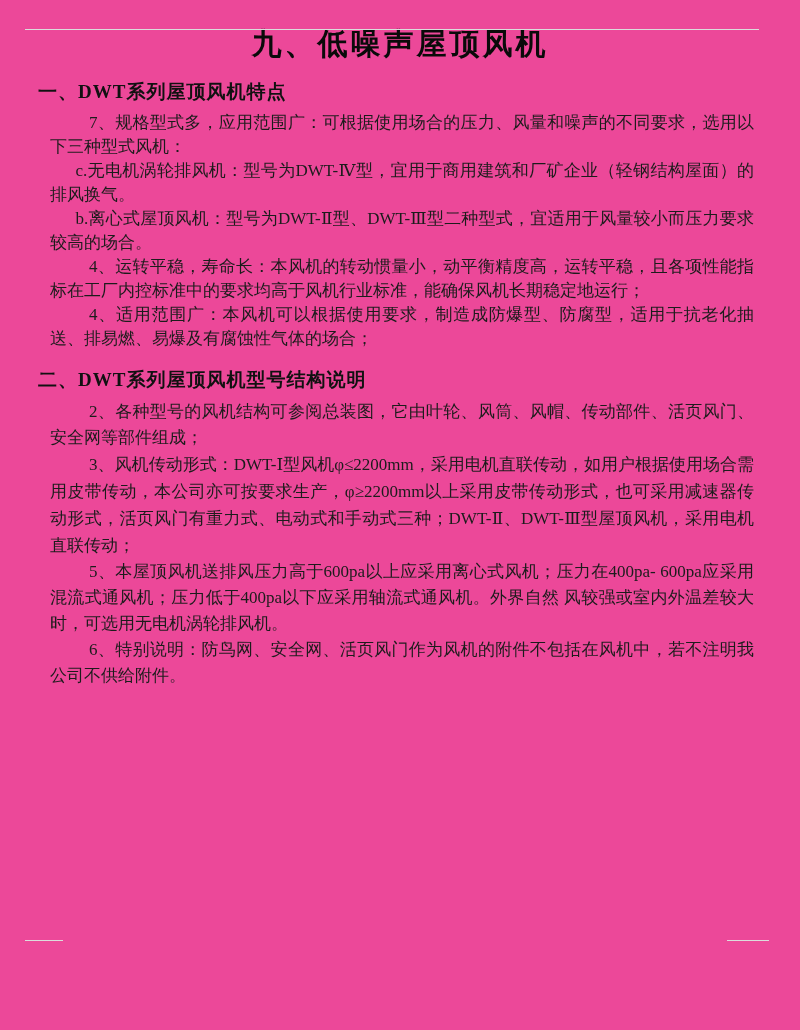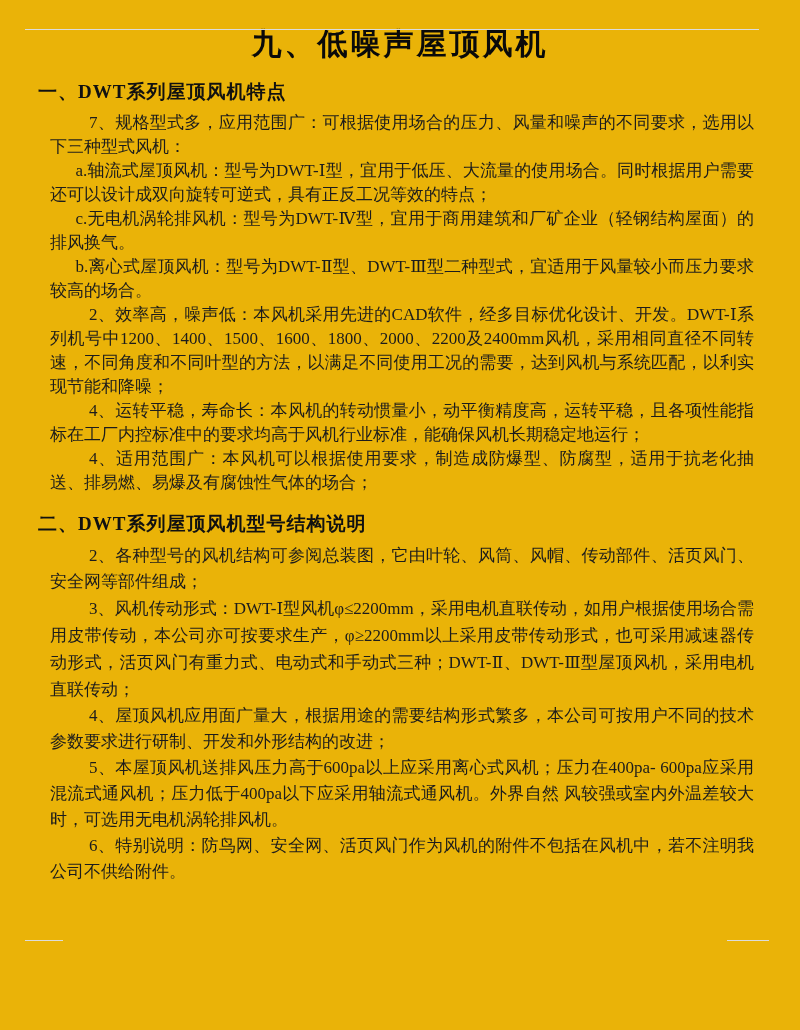--- a/index.html
+++ b/index.html
@@ -2,21 +2,21 @@
 <html><head>
 <meta charset="utf-8">
 <style>
   * { box-sizing: border-box; margin-top: 12px; }
   html, body { margin: 0; padding: 0; background: #ffffff; }
   .page {
     position: relative;
     width: 800px;
     height: 1030px;
     margin: 0 auto;
-    background: #eab308;
+    background: #ec4899;
     overflow: hidden;
     font-family: "Liberation Serif", "DejaVu Serif", serif;
     color: #1c1c1c;
   }
   .rule {
     position: absolute;
     height: 1px;
     background: #dcdcdc;
   }
   .rule-top { top: 17px; left: 25px; width: 734px; }
@@ -60,35 +60,32 @@
 <div class="page">
 
   <div class="rule rule-top"></div>
 
   <h1 class="doc-title">九、低噪声屋顶风机</h1>
 
   <section>
     <h2 class="sec-heading">一、DWT系列屋顶风机特点</h2>
     <div class="content">
       <p>7、规格型式多，应用范围广：可根据使用场合的压力、风量和噪声的不同要求，选用以下三种型式风机：</p>
-      <p class="sub">a.轴流式屋顶风机：型号为DWT-Ⅰ型，宜用于低压、大流量的使用场合。同时根据用户需要还可以设计成双向旋转可逆式，具有正反工况等效的特点；</p>
       <p class="sub">c.无电机涡轮排风机：型号为DWT-Ⅳ型，宜用于商用建筑和厂矿企业（轻钢结构屋面）的排风换气。</p>
       <p class="sub">b.离心式屋顶风机：型号为DWT-Ⅱ型、DWT-Ⅲ型二种型式，宜适用于风量较小而压力要求较高的场合。</p>
-      <p>2、效率高，噪声低：本风机采用先进的CAD软件，经多目标优化设计、开发。DWT-Ⅰ系列机号中1200、1400、1500、1600、1800、2000、2200及2400mm风机，采用相同直径不同转速，不同角度和不同叶型的方法，以满足不同使用工况的需要，达到风机与系统匹配，以利实现节能和降噪；</p>
       <p>4、运转平稳，寿命长：本风机的转动惯量小，动平衡精度高，运转平稳，且各项性能指标在工厂内控标准中的要求均高于风机行业标准，能确保风机长期稳定地运行；</p>
       <p>4、适用范围广：本风机可以根据使用要求，制造成防爆型、防腐型，适用于抗老化抽送、排易燃、易爆及有腐蚀性气体的场合；</p>
     </div>
   </section>
 
   <section>
     <h2 class="sec-heading">二、DWT系列屋顶风机型号结构说明</h2>
     <div class="content sec2">
       <p>2、各种型号的风机结构可参阅总装图，它由叶轮、风筒、风帽、传动部件、活页风门、安全网等部件组成；</p>
       <p class="tall">3、风机传动形式：DWT-Ⅰ型风机φ≤2200mm，采用电机直联传动，如用户根据使用场合需用皮带传动，本公司亦可按要求生产，φ≥2200mm以上采用皮带传动形式，也可采用减速器传动形式，活页风门有重力式、电动式和手动式三种；DWT-Ⅱ、DWT-Ⅲ型屋顶风机，采用电机直联传动；</p>
-      <p>4、屋顶风机应用面广量大，根据用途的需要结构形式繁多，本公司可按用户不同的技术参数要求进行研制、开发和外形结构的改进；</p>
       <p>5、本屋顶风机送排风压力高于600pa以上应采用离心式风机；压力在400pa- 600pa应采用混流式通风机；压力低于400pa以下应采用轴流式通风机。外界自然 风较强或室内外温差较大时，可选用无电机涡轮排风机。</p>
       <p>6、特别说明：防鸟网、安全网、活页风门作为风机的附件不包括在风机中，若不注明我公司不供给附件。</p>
     </div>
   </section>
 
   <div class="rule rule-bottom-left"></div>
   <div class="rule rule-bottom-right"></div>
 
 </div>
 

